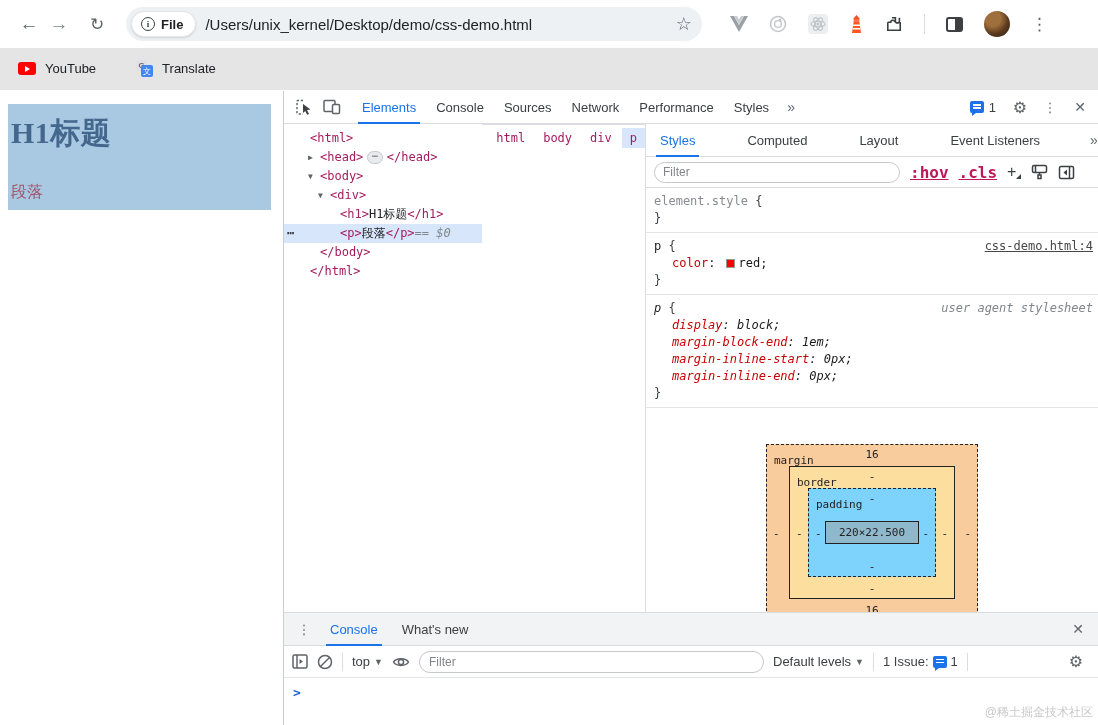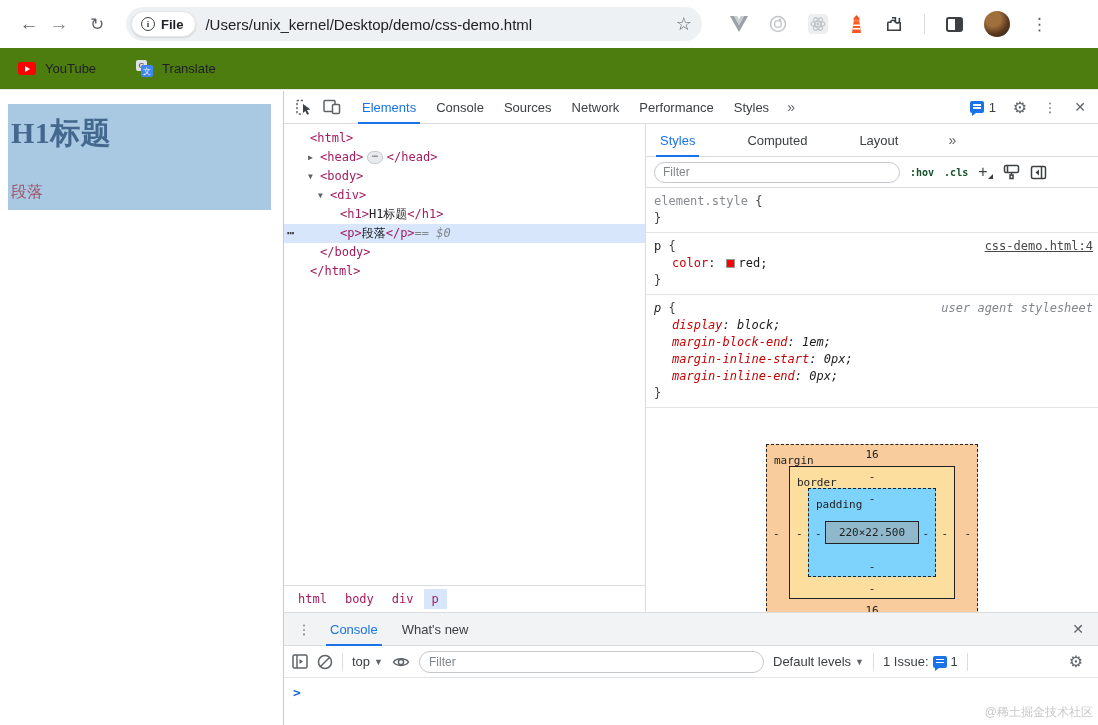--- a/index.html
+++ b/index.html
@@ -16,21 +16,21 @@
   .url-text { font-size:15px; color:#202124; margin-left:9px; flex:1; white-space:nowrap; overflow:hidden; }
   .star { margin-left:auto; font-size:18px; color:#5f6368; }
   .ext-row { display:flex; align-items:center; gap:21px; margin-left:18px; }
   .tb-divider { width:1px; height:20px; background:#dadce0; }
   .avatar { width:26px; height:26px; border-radius:50%; background:radial-gradient(circle at 35% 30%, #a0703c 0 30%, #5b3a1e 60%, #2c1c10 100%); }
   .sidepanel-ic { width:17px; height:15px; border:2px solid #3c4043; border-radius:3px; position:relative; }
   .sidepanel-ic::after { content:""; position:absolute; right:0; top:0; bottom:0; width:6px; background:#3c4043; }
   .kebab { font-size:17px; color:#5f6368; letter-spacing:0; line-height:1; }
 
   
-  .bookmarks { height:42px; display:flex; align-items:center; gap:40px; padding-left:18px; border-bottom:1px solid #e4e6e9; background:#4d7c0f; }
+  .bookmarks { height:42px; display:flex; align-items:center; gap:40px; padding-left:18px; border-bottom:1px solid #e4e6e9; background:#e5e5e5; }
   .bm-item { display:flex; align-items:center; gap:9px; font-size:13px; color:#202124; cursor:pointer; }
   .yt-ic { width:18px; height:13px; background:#ff0000; border-radius:3px; position:relative; }
   .yt-ic::after { content:""; position:absolute; left:7px; top:3.5px; border-left:5px solid #fff; border-top:3px solid transparent; border-bottom:3px solid transparent; }
   .tr-ic { width:17px; height:17px; position:relative; }
   .tr-ic .g { position:absolute; left:0; top:0; width:11px; height:11px; background:#dfe1e5; border-radius:2px; color:#5f6368; font-size:8px; font-weight:bold; display:flex; align-items:center; justify-content:center; }
   .tr-ic .wen { position:absolute; right:0; bottom:0; width:12px; height:12px; background:#4285f4; border-radius:2px; color:#fff; font-size:8px; display:flex; align-items:center; justify-content:center; }
 
   
   .main { position:absolute; top:91px; left:0; right:0; bottom:0; display:flex; }
   .page { width:283px; background:#fff; }
@@ -50,42 +50,42 @@
   .issue-pair { display:flex; align-items:center; gap:5px; padding:0 8px; cursor:pointer; }
   .msg-ic { width:14px; height:12px; background:#1a73e8; border-radius:2px; position:relative; }
   .msg-ic::before { content:""; position:absolute; left:3px; top:3px; width:8px; height:1.6px; background:#fff; box-shadow:0 3px 0 #fff; }
   .msg-ic::after { content:""; position:absolute; left:2px; bottom:-3px; border-top:3px solid #1a73e8; border-right:4px solid transparent; }
   .gear { font-size:16px; }
   .x-btn { font-size:14px; }
 
   .dt-body { position:absolute; top:33px; bottom:113px; left:0; right:0; display:flex; }
 
   
-  .elements-pane { width:362px; border-right:1px solid #dadce0; display:flex; flex-direction:column; }
+  .elements-pane { width:362px; border-right:1px solid #dadce0; display:flex; flex-direction:row; }
   .tree { flex:1; padding-top:5px; font-family:"DejaVu Sans Mono", monospace; font-size:12px; overflow:hidden; }
   .tree-row { height:19px; line-height:19px; white-space:nowrap; position:relative; padding-left:14px; display:flex; align-items:center; cursor:pointer; }
   .tree-row.selected { background:#d7e6fb; }
   .tree-row.hovered { background:#f0f1f2; }
   .tree-row .gutter { position:absolute; left:3px; top:0; color:#3c4043; font-weight:bold; letter-spacing:-1px; }
   .tree-row .arrow { width:12px; font-size:8px; color:#5f6368; flex:0 0 12px; }
   .seg-tag { color:#a31c5e; }
   .seg-text { color:#202124; }
   .seg-annotation { color:#80868b; font-style:italic; }
   .seg-ellipsis { background:#e8eaed; border:1px solid #c5c8cc; border-radius:7px; color:#5f6368; font-size:9px; line-height:9px; padding:0 4px 2px; margin:0 4px; }
   .breadcrumb { height:27px; border-top:1px solid #dadce0; display:flex; align-items:center; font-family:"DejaVu Sans Mono", monospace; font-size:12px; padding-left:6px; gap:2px; }
   .crumb { color:#a31c5e; padding:3px 8px; cursor:pointer; }
   .crumb.selected { background:#d7e6fb; }
 
   
   .styles-pane { flex:1; display:flex; flex-direction:column; min-width:0; }
   .subtabs { height:33px; display:flex; align-items:center; border-bottom:1px solid #dadce0; padding-left:4px;gap:32px; }
   .filter-row { height:31px; display:flex; align-items:center; border-bottom:1px solid #dadce0; padding:0 6px 0 8px; gap:10px; }
   .filter-input { width:246px; height:21px; border:1px solid #c4c7cb; border-radius:11px; padding:0 8px; font-size:12px; color:#202124; outline:none; background:#fff; }
   .filter-input::placeholder { color:#80868b; }
-  .txt-btn { font-family:"DejaVu Sans Mono", monospace; font-size:10px; color:#14532d; font-weight:bold; cursor:pointer; }
+  .txt-btn { font-family:"DejaVu Sans Mono", monospace; font-size:16px; color:#be185d; font-weight:bold; cursor:pointer;text-decoration:underline; }
   .plus-btn { position:relative; font-size:16px; color:#3c4043; cursor:pointer; padding-right:5px; }
   .plus-btn::after { content:""; position:absolute; right:0; bottom:2px; border-left:5px solid transparent; border-bottom:5px solid #3c4043; }
   .rules { flex:1; overflow:hidden; font-family:"DejaVu Sans Mono", monospace; font-size:12px; }
   .rule { position:relative; padding:5px 6px 5px 8px; border-bottom:1px solid #e3e5e8; line-height:17px; }
   .rule .src { position:absolute; right:5px; top:5px; color:#474747; }
   .rule .src.link { text-decoration:underline; }
   .rule .src.plain { color:#80868b; font-style:italic; text-decoration:none; }
   .rule .sel { color:#202124; }
   .rule .sel.muted { color:#888b8f; }
   .rule .prop { padding-left:18px; }
@@ -304,20 +304,21 @@
             <span class="crumb">div</span>
             <span class="crumb selected">p</span>
           </div>
       </div>
 
       <div class="styles-pane">
         <div class="subtabs" id="subtabs">
             <div class="dt-tab active">Styles</div>
             <div class="dt-tab">Computed</div>
             <div class="dt-tab">Layout</div>
+            <div class="dt-tab">Event Listeners</div>
             <span class="more-tabs">»</span>
           </div>
         <div class="filter-row">
           <input class="filter-input" placeholder="Filter" style="">
           <span class="txt-btn">:hov</span>
           <span class="txt-btn">.cls</span>
           <span class="plus-btn">+</span>
           <span>
               <svg width="17" height="16" viewBox="0 0 17 16" fill="none" stroke="#3c4043" stroke-width="1.5">
                 <rect x="1.5" y="1.5" width="14" height="7" rx="1.5"></rect>

